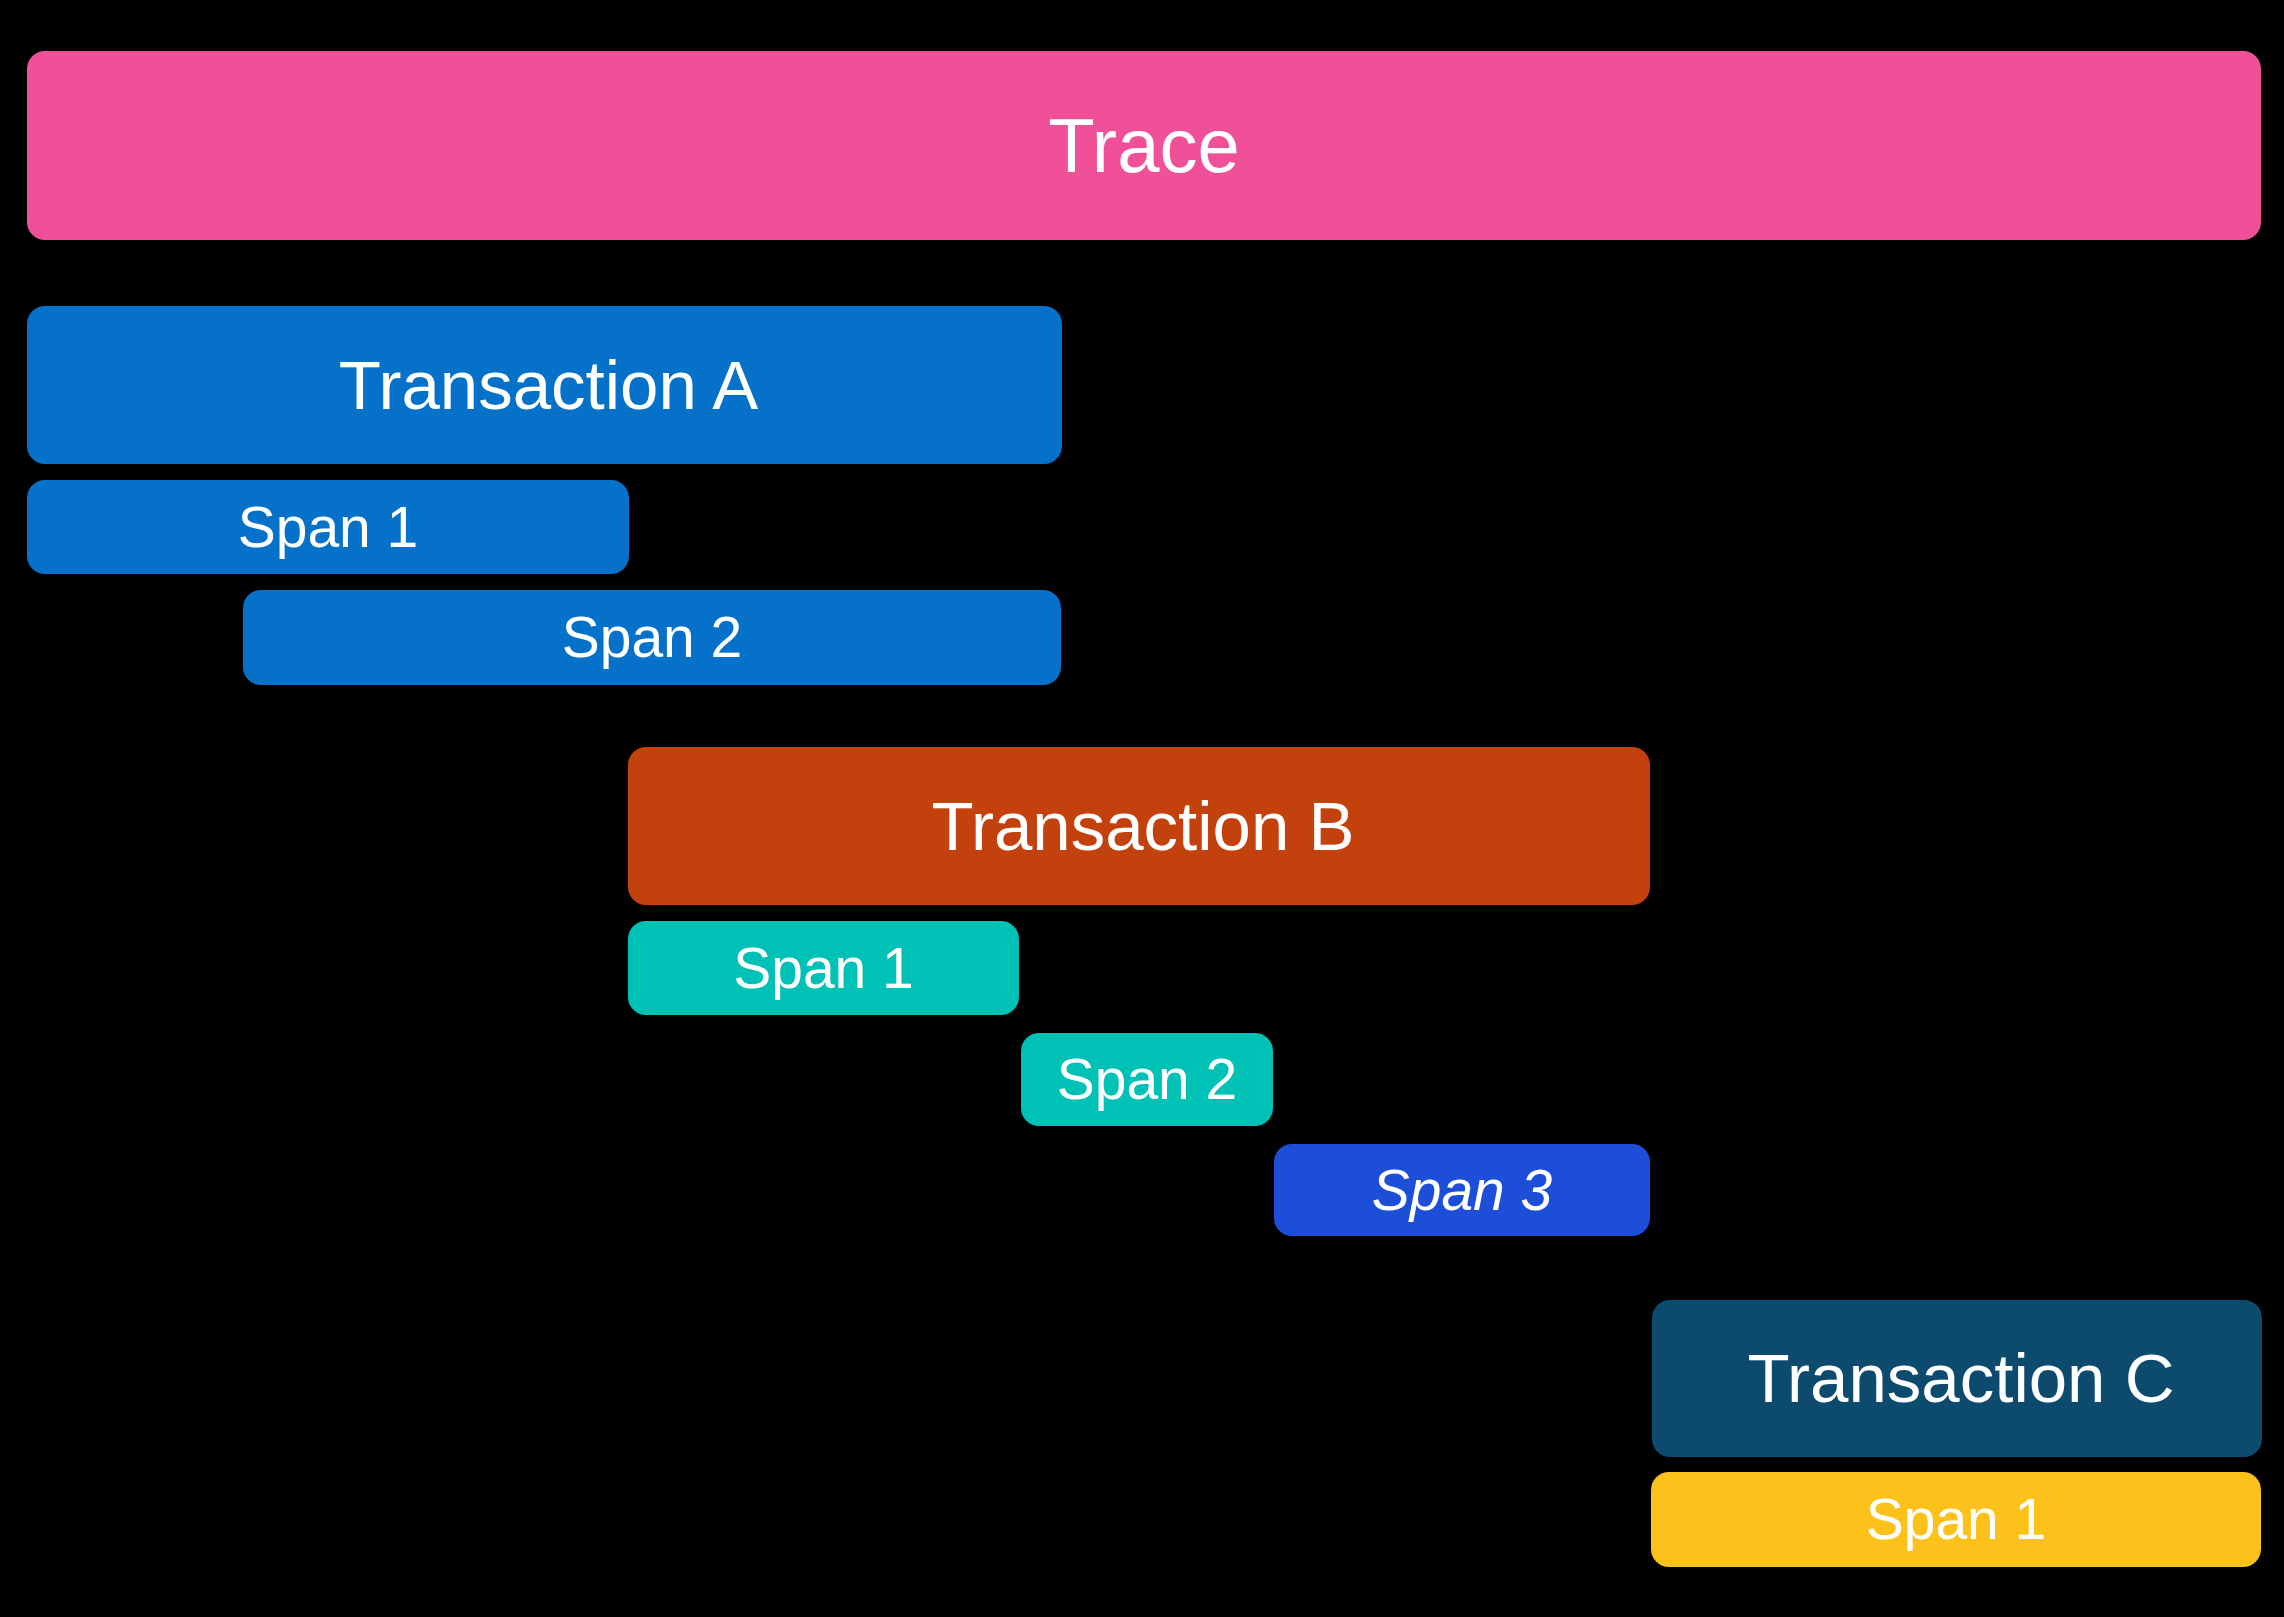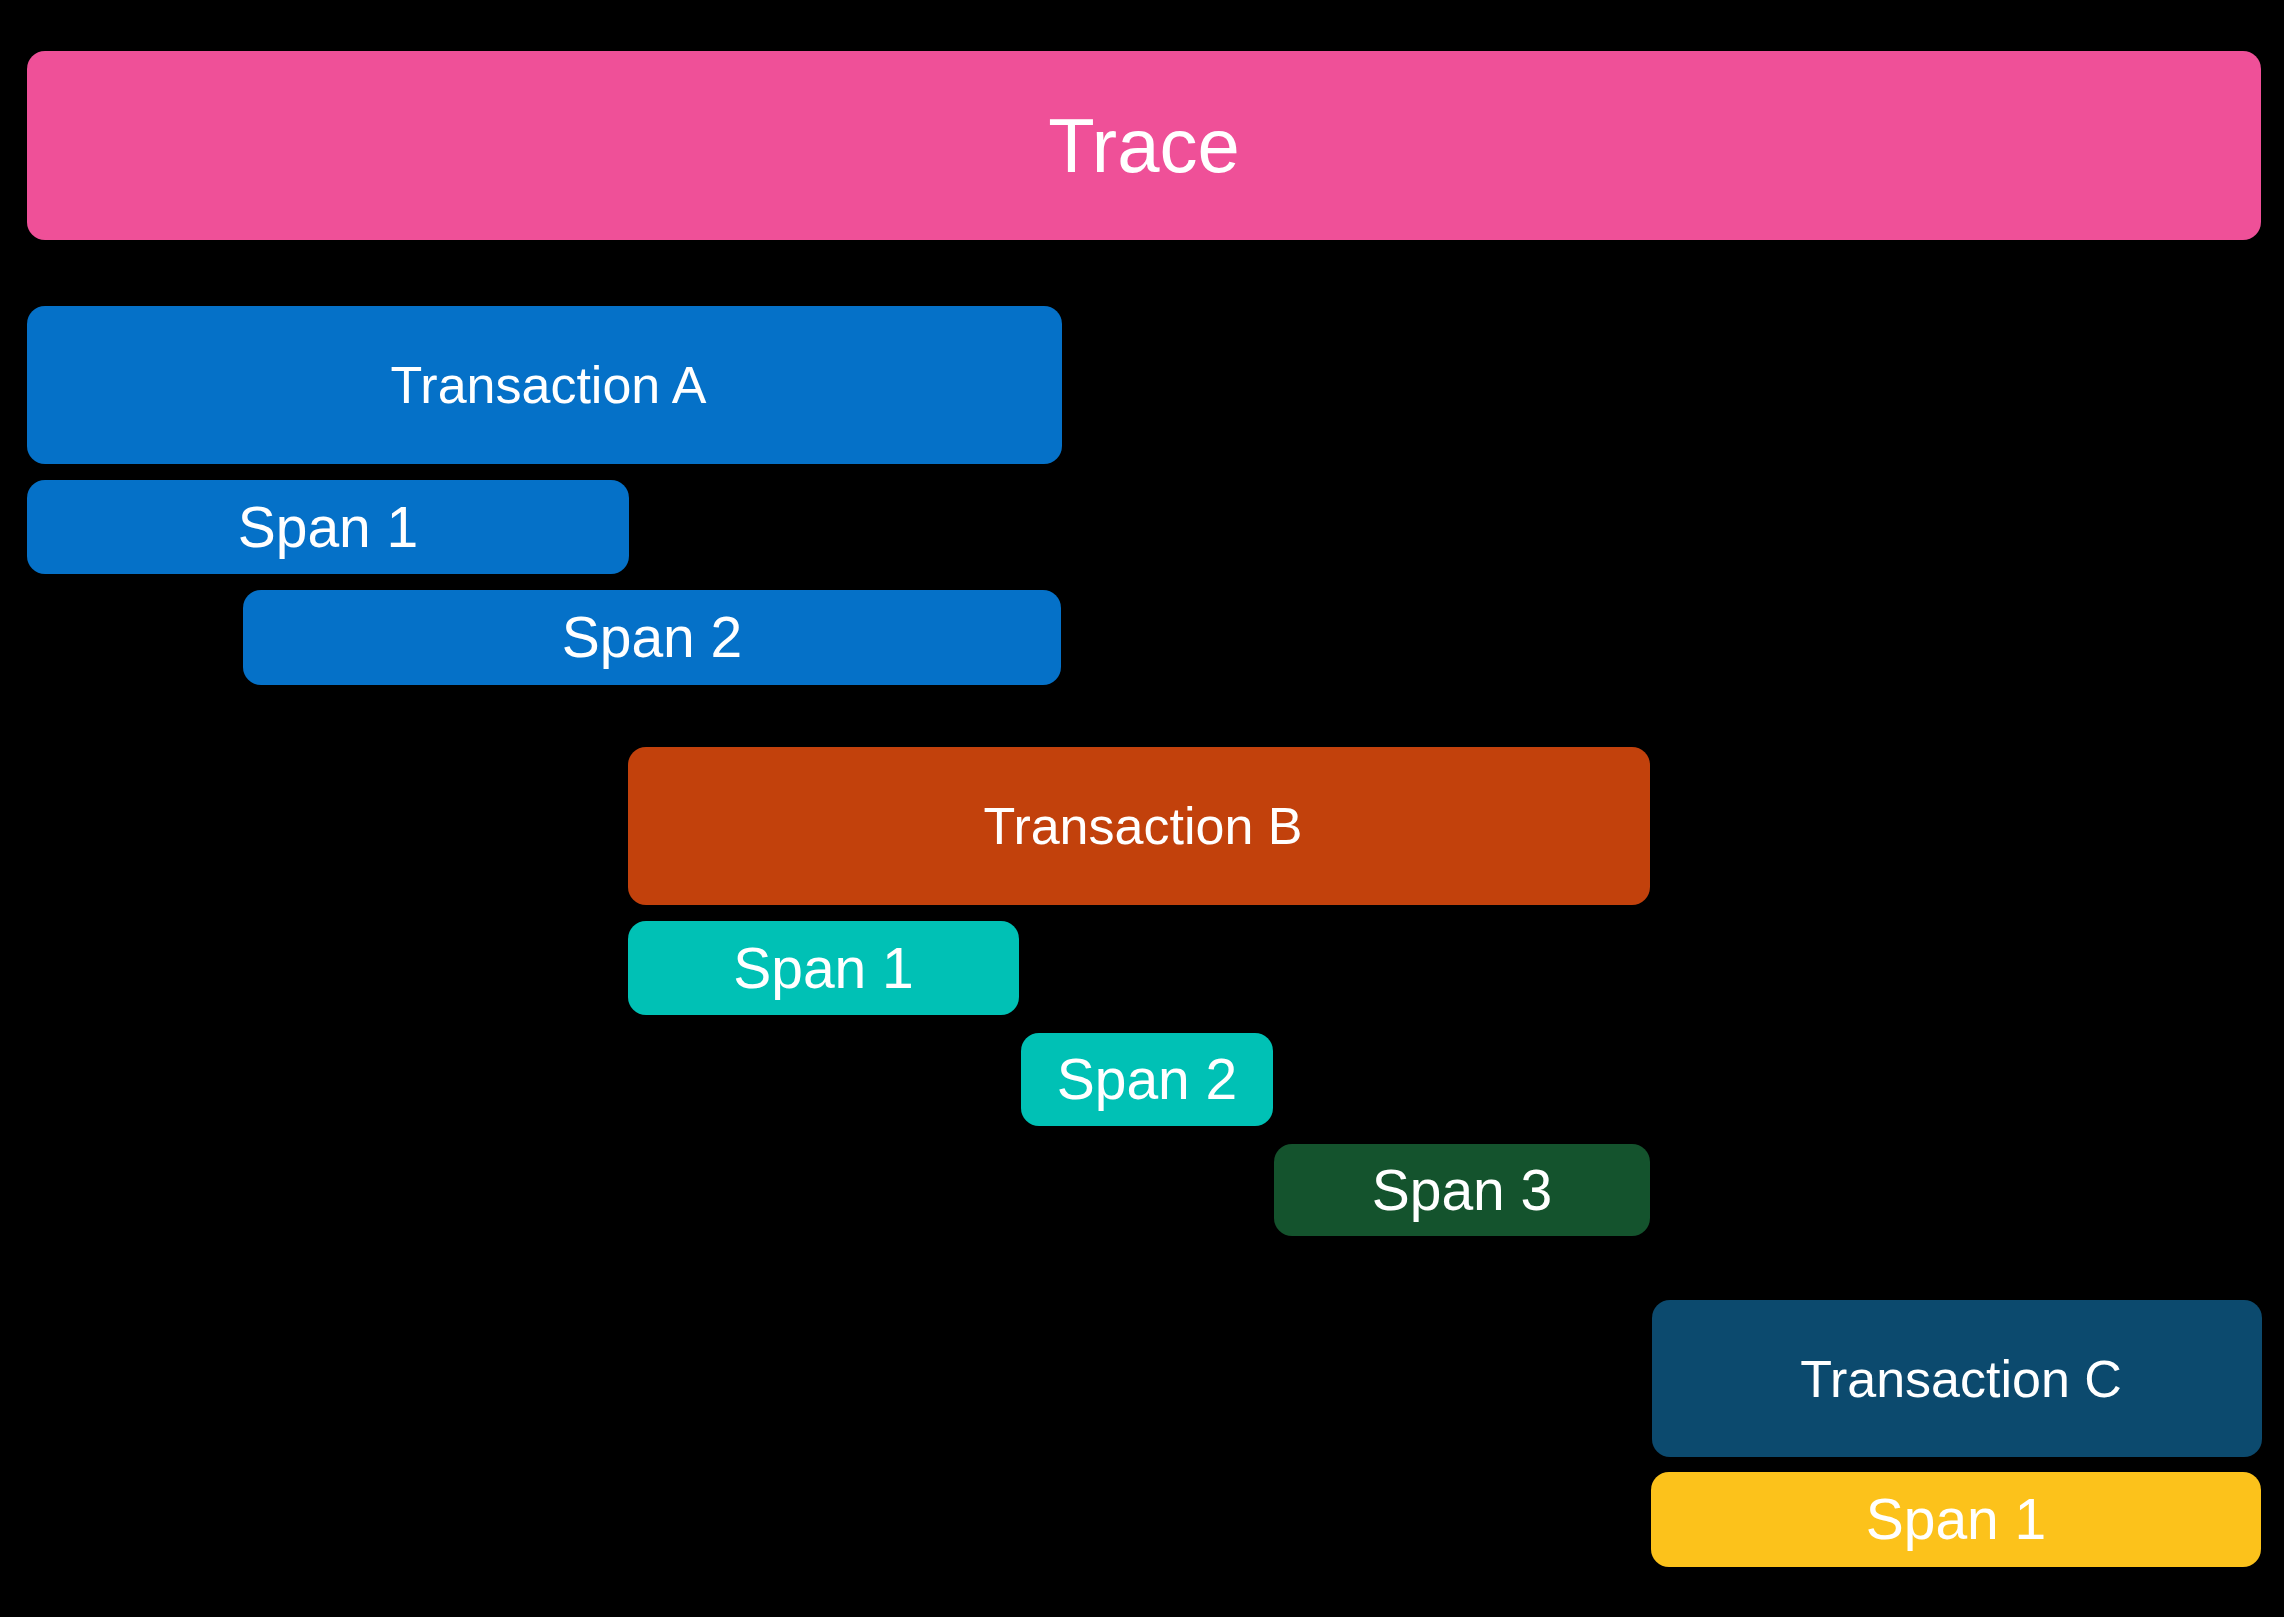--- a/index.html
+++ b/index.html
@@ -36,21 +36,21 @@
   .bar.trace {
     left: 27px;
     top: 51px;
     width: 2234px;
     height: 189px;
     justify-content: center;
   }
   .bar.trace .bar-label { font-size: 76px; }
 
   
-  .bar.txn .bar-label { font-size: 52px; margin-left: 8px; }
+  .bar.txn .bar-label { font-size: 69px; margin-left: 8px; }
   
   .bar.span .bar-label { font-size: 57px; }
 
   .bar.txn-a {
     left: 27px;
     top: 306px;
     width: 1035px;
     height: 158px;
     justify-content: center;
   }
@@ -137,21 +137,21 @@
   </div>
 
   <div class="bar span b-span-1" style="background: rgb(0, 193, 181);">
     <span class="bar-label">Span 1</span>
   </div>
 
   <div class="bar span b-span-2" style="background: rgb(0, 193, 181);">
     <span class="bar-label">Span 2</span>
   </div>
 
-  <div class="bar span b-span-3" style="background: #14532d;">
+  <div class="bar span b-span-3" style="background: #1d4ed8; font-style: italic;">
     <span class="bar-label">Span 3</span>
   </div>
 
   <div class="bar txn txn-c" style="background: #0c4a6e; align-items: center;">
     <span class="bar-label">Transaction C</span>
   </div>
 
   <div class="bar span c-span-1" style="background: rgb(252, 194, 27);">
     <span class="bar-label">Span 1</span>
   </div>

